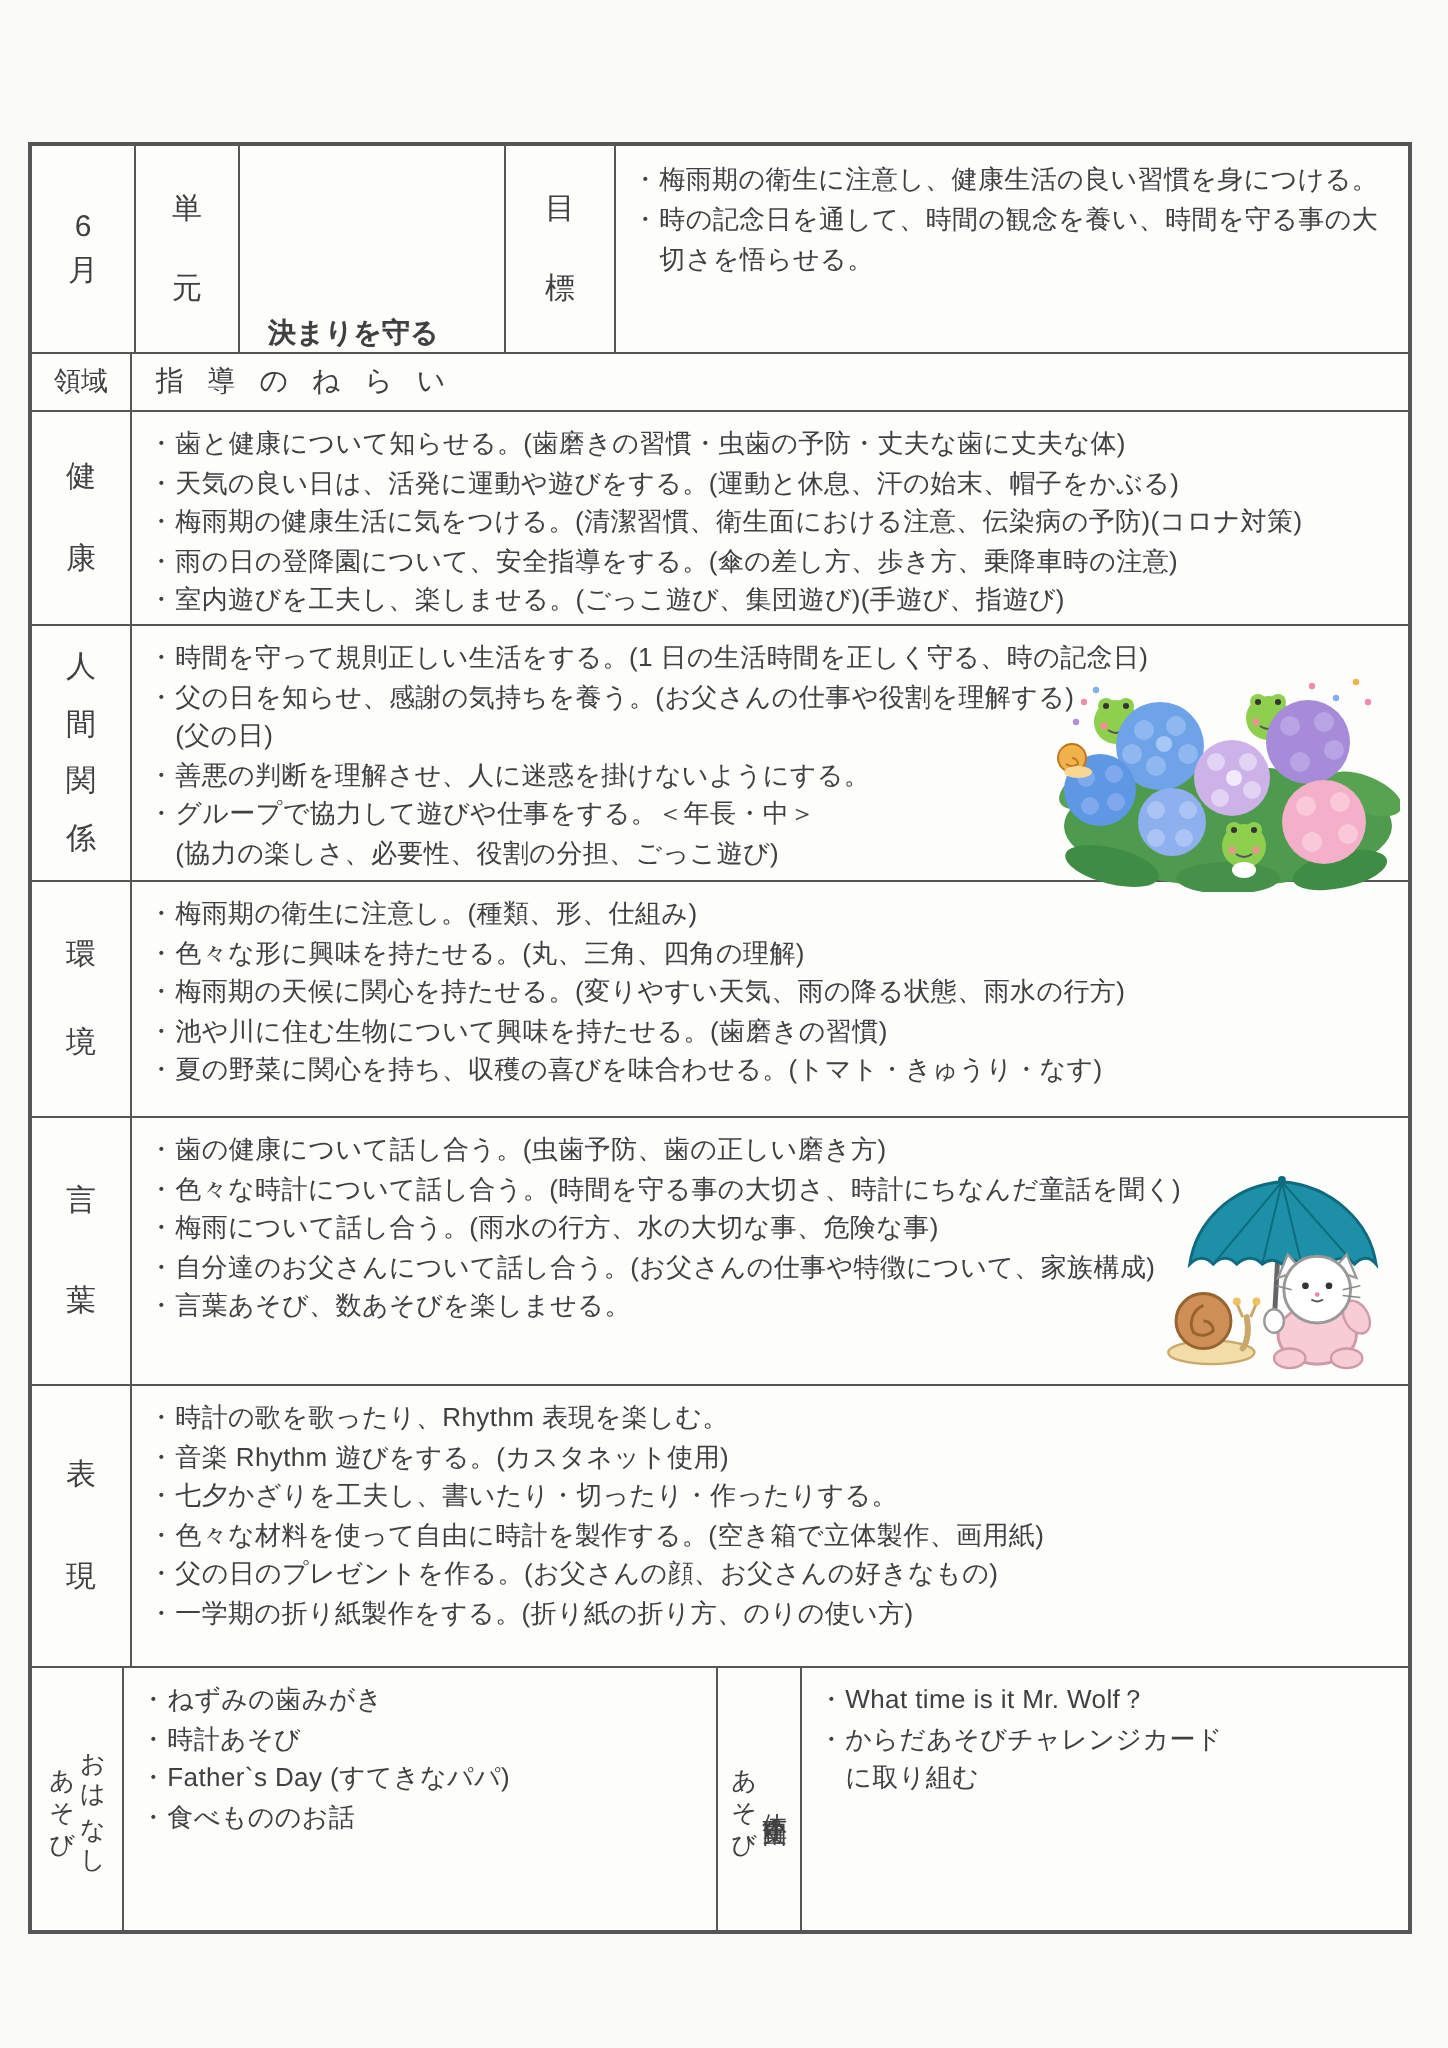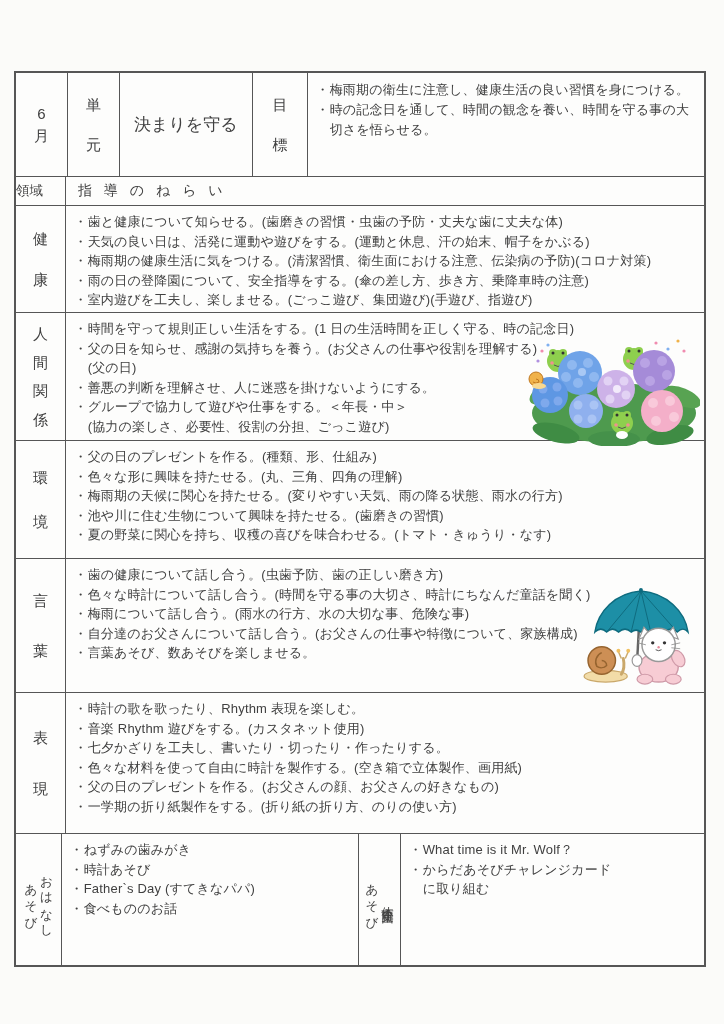--- a/index.html
+++ b/index.html
@@ -30,25 +30,25 @@
   .vcols { height:100%; width:100%; display:flex; flex-direction:row-reverse; align-items:center; justify-content:center; gap:1px; padding:10px 0; }
   .vtext { writing-mode:vertical-rl; text-orientation:upright; font-size:12.5px; letter-spacing:2px; line-height:1.15; }
 
   
   ul { list-style:none; padding:5px 6px 4px 8px; }
   li { position:relative; padding-left:1.05em; font-size:13px; line-height:1.5; letter-spacing:0.2px; }
   li::before { content:"・"; position:absolute; left:0; top:0; }
   li.no-bullet::before { content:none; }
   li.underline { text-underline-offset:3px; }
 
-  .unit-cell { display:flex; align-items:center; padding-left:14px; font-size:17px; }
+  .unit-cell { display:flex; align-items:flex-end; padding-left:14px; font-size:14px;font-weight:bold; }
   .goals-cell ul { padding-top:7px; }
   .goals-cell li { line-height:1.55; }
 
-  .domain-cell { display:flex; align-items:center; font-size:13.5px; }
+  .domain-cell { display:flex; align-items:center; justify-content:center; font-size:13.5px; }
   .guidance-cell { display:flex; align-items:center; justify-content:flex-start; }
   .guidance-title { font-size:14px; letter-spacing:0.85em; margin-left:0.85em; }
 
   .content-cell ul { padding-top:6px; }
 
   .illus { position:absolute; pointer-events:none; }
   .illus-hydrangea { right:4px; bottom:-6px; width:172px; height:115px; }
   .illus-cat { right:2px; bottom:6px; width:126px; height:100px; }
 </style>
 </head>
@@ -240,21 +240,21 @@
     <div class="cell" style="width:50px">
       <div class="vwrap">
           <div class="vchars">
             <span>環</span>
             <span>境</span>
           </div>
         </div>
     </div>
     <div class="cell grow content-cell">
       <ul>
-          <li>父の日のプレゼントを作る。(種類、形、仕組み)</li>
+          <li>梅雨期の衛生に注意し。(種類、形、仕組み)</li>
           <li>色々な形に興味を持たせる。(丸、三角、四角の理解)</li>
           <li>梅雨期の天候に関心を持たせる。(変りやすい天気、雨の降る状態、雨水の行方)</li>
           <li>池や川に住む生物について興味を持たせる。(歯磨きの習慣)</li>
           <li>夏の野菜に関心を持ち、収穫の喜びを味合わせる。(トマト・きゅうり・なす)</li>
         </ul>
     </div>
   </div>
 
   <div class="trow" style="height:134px">
     <div class="cell" style="width:50px">

